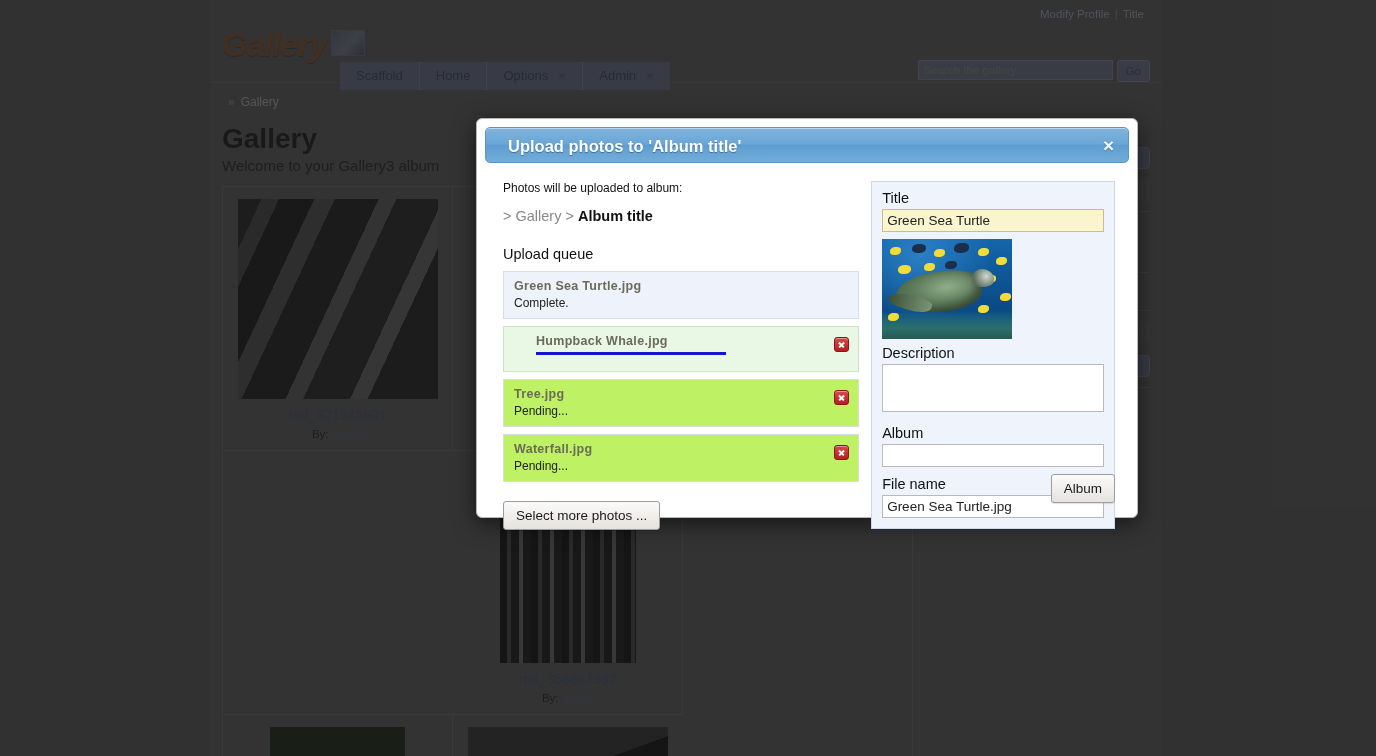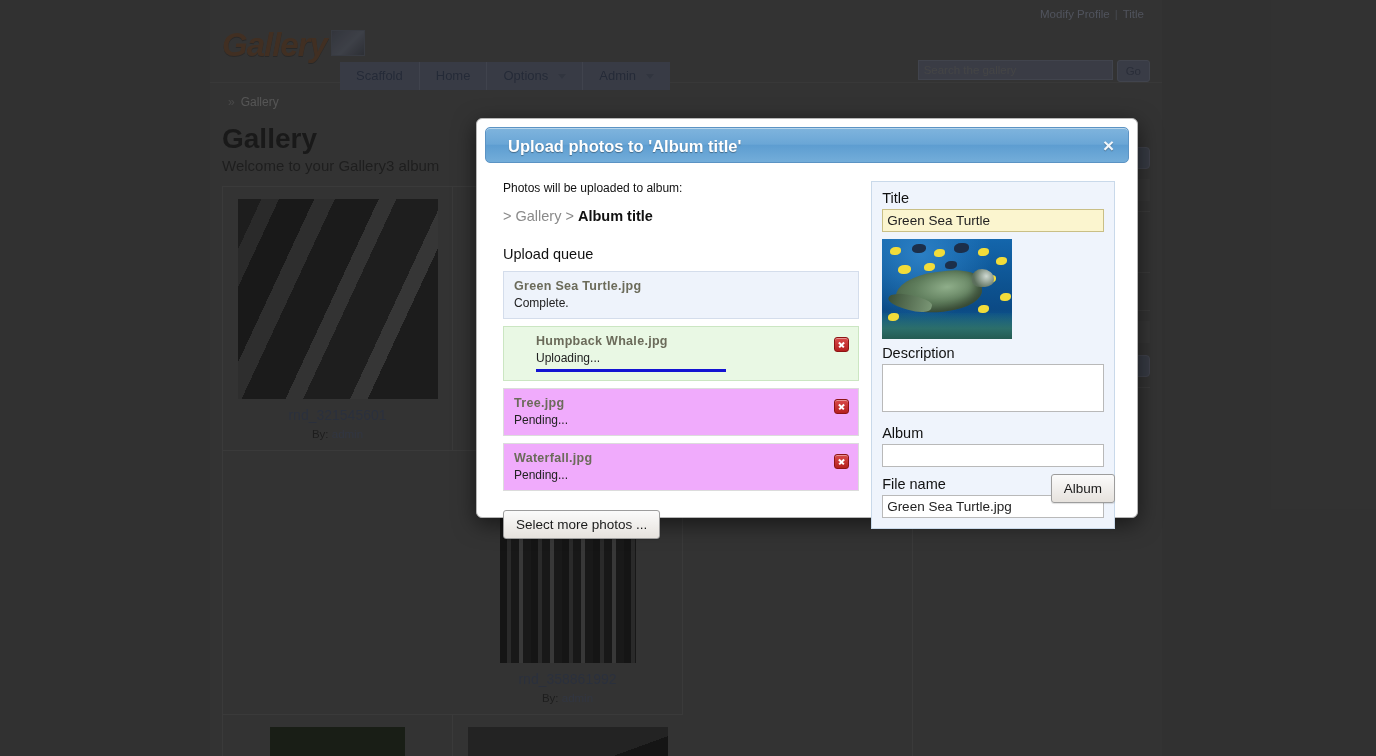--- a/index.html
+++ b/index.html
@@ -221,21 +221,21 @@
   .dlg-right { width: 252px; margin-left: 12px; }
 
   .lead { font-size: 12px; color: #111; }
   .crumbs { font-size: 14.5px; color: #8a8a8a; margin-top: 13px; }
   .crumbs b { color: #111; }
   .queue-label { font-size: 14.5px; color: #111; margin: 22px 0 9px 0; }
 
   .qitem {
     position: relative;
     border: 1px solid #dcdcdc;
-    background: #f0abfc;
+    background: #bef264;
     padding: 7px 10px 8px 10px;
     margin-bottom: 7px;
     min-height: 46px;
   }
   .qitem.done { background: #eef3fb; border-color: #d4ddeb; }
   .qitem.uploading { background: #e9f8e4; border-color: #cbe6c2; padding-left: 32px; }
   .qname {
     font-size: 12.5px; font-weight: bold; color: #6b6b5a;
     letter-spacing: .3px;
   }
@@ -473,21 +473,20 @@
 
       <div class="queue-label">Upload queue</div>
 
       <div class="qitem done">
         <div class="qname">Green Sea Turtle.jpg</div>
         <div class="qstate">Complete.</div>
       </div>
 
       <div class="qitem uploading">
         <div class="qname">Humpback Whale.jpg</div>
-        <div class="qstate">Uploading...</div>
         <div class="qprogress">
             <i style="width:61%"></i>
           </div>
         <div class="qdel"></div>
       </div>
 
       <div class="qitem">
         <div class="qname">Tree.jpg</div>
         <div class="qstate">Pending...</div>
         <div class="qdel"></div>

